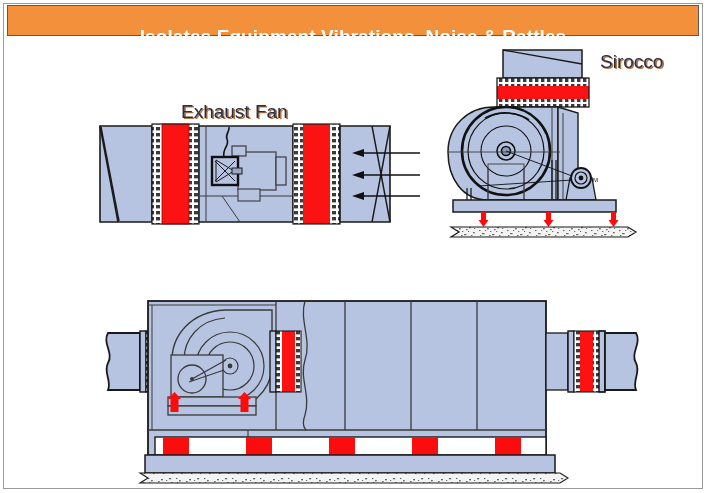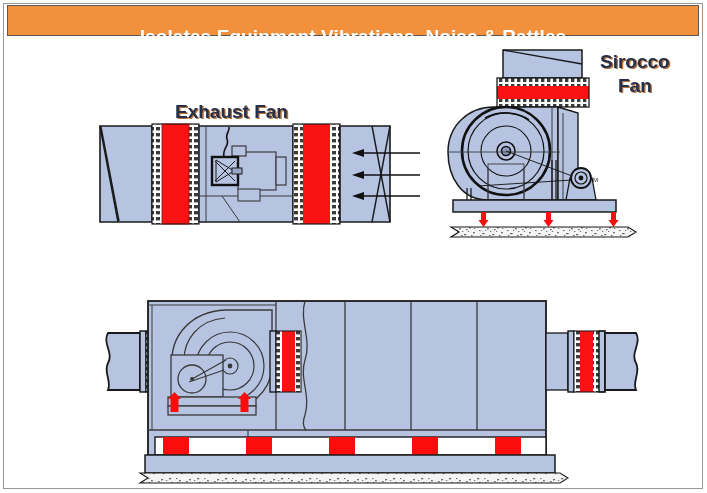--- a/index.html
+++ b/index.html
@@ -7,40 +7,39 @@
        font-family:"Liberation Sans","DejaVu Sans",sans-serif;}
   #slide{position:relative;width:707px;height:493px;background:#ffffff;
          box-sizing:border-box;}
   #frame{position:absolute;left:3px;top:3px;width:700px;height:486px;
          border:1px solid #9a9a9a;box-sizing:border-box;background:#fff;}
   #titlebar{position:absolute;left:7px;top:5px;width:692px;height:31px;
             background:#f2903c;border:1px solid #5a5a5a;box-sizing:border-box;
             display:flex;align-items:center;justify-content:center;}
   #titlebar .ttxt{color:#ffffff;font-size:19px;font-weight:bold;letter-spacing:0.1px;
             white-space:nowrap;margin-top:32px;}
-  .seclabel{position:absolute;font-size:19px;font-weight:bold;color:#27304a;
+  .seclabel{position:absolute;font-size:19px;font-weight:normal;color:#27304a;
             text-shadow:1.4px 1.4px 0 #b5723a;white-space:nowrap;}
   .seclabel.two{line-height:24px;text-align:center;}
   svg{position:absolute;left:0;top:0;}
 </style>
 </head>
 <body>
 
 <div id="slide">
   <div id="frame"></div>
 
   <div id="titlebar">
     <span class="ttxt">Isolates Equipment Vibrations, Noise &amp; Rattles</span>
   </div>
 
-  <div class="seclabel" style="left:175px;top:101px;">Exhaust Fan</div>
+  <div class="seclabel" style="left:181px;top:101px;">Exhaust Fan</div>
 
   <div class="seclabel two" style="left:600px;top:50px;text-align:center;">
     <div>Sirocco</div>
-    <div>Fan</div>
   </div>
 
 
   <svg width="707" height="493" viewBox="0 0 707 493">
     <defs>
 
       <pattern id="teethV" x="0" y="0" width="6" height="6" patternUnits="userSpaceOnUse">
         <rect x="0" y="0" width="6" height="6" fill="#ffffff"></rect>
         <rect x="0" y="1" width="4" height="3.4" fill="#3b3b3b"></rect>
       </pattern>

